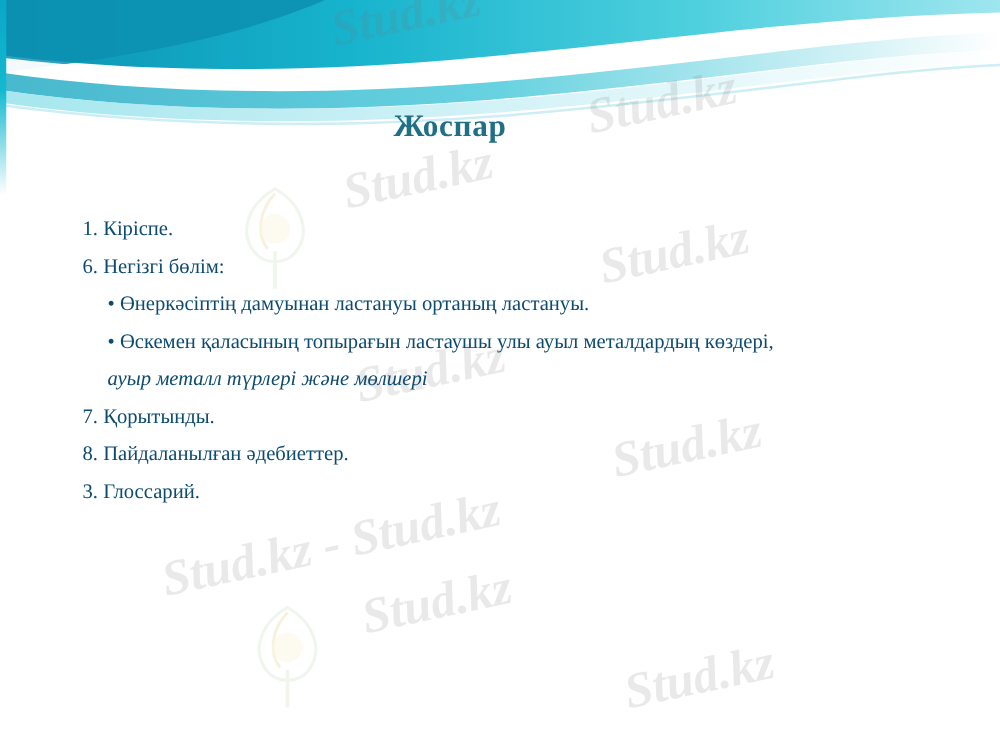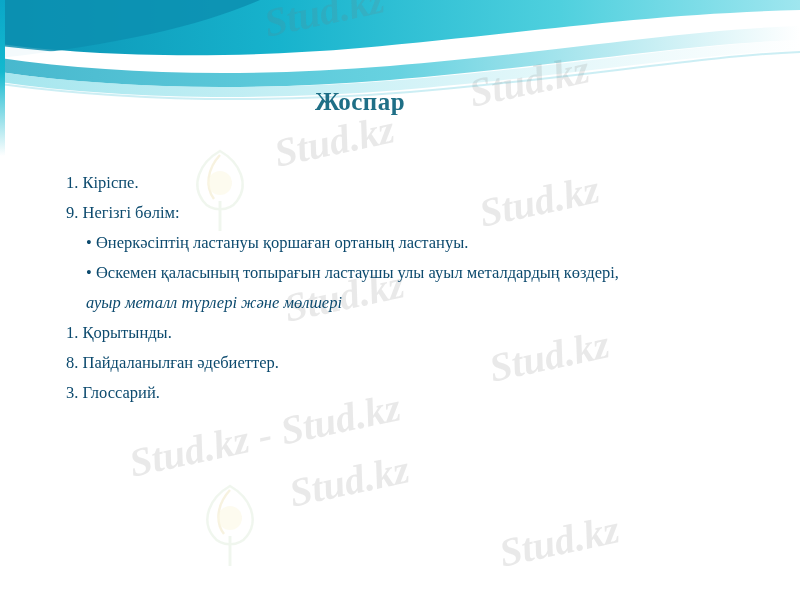--- a/index.html
+++ b/index.html
@@ -167,22 +167,22 @@
       <div class="wm wm-rot" style="left: 490px; top: 345px; font-size: 40px;">Stud.kz</div>
       <div class="wm wm-rot" style="left: 130px; top: 440px; font-size: 40px;">Stud.kz - Stud.kz</div>
       <div class="wm wm-rot" style="left: 290px; top: 470px; font-size: 40px;">Stud.kz</div>
       <div class="wm wm-rot" style="left: 500px; top: 530px; font-size: 40px;">Stud.kz</div>
     </div>
 
   <div class="slide-title">Жоспар</div>
 
   <div class="body-block" id="body-block">
       <div class="line">1. Кіріспе.</div>
-      <div class="line">9. Негізгі бөлім:</div>
-      <div class="line level2">• Өнеркәсіптің ластануы қоршаған ортаның ластануы.</div>
+      <div class="line">6. Негізгі бөлім:</div>
+      <div class="line level2">• Өнеркәсіптің дамуынан ластануы ортаның ластануы.</div>
       <div class="line level2">• Өскемен қаласының топырағын ластаушы улы ауыл металдардың көздері,</div>
       <div class="line cont">ауыр металл түрлері және мөлшері</div>
-      <div class="line">1. Қорытынды.</div>
+      <div class="line">7. Қорытынды.</div>
       <div class="line">8. Пайдаланылған әдебиеттер.</div>
       <div class="line">3. Глоссарий.</div>
     </div>
 
 </div>
 
 </body></html>

